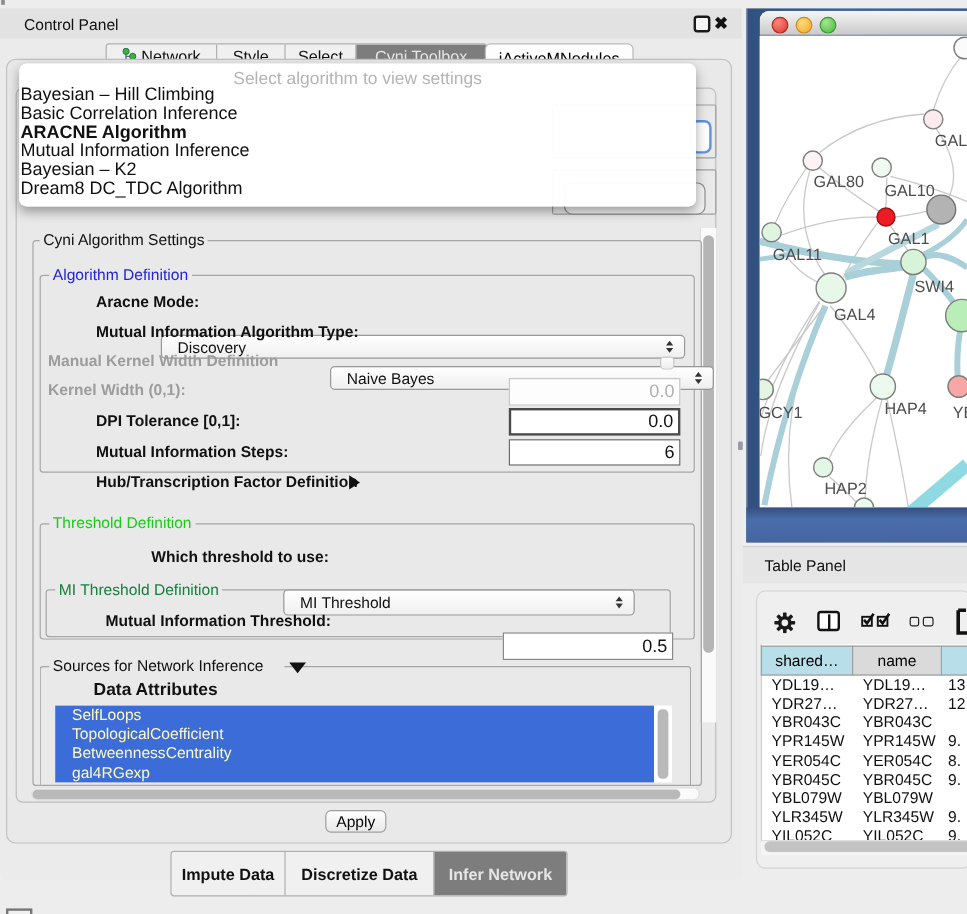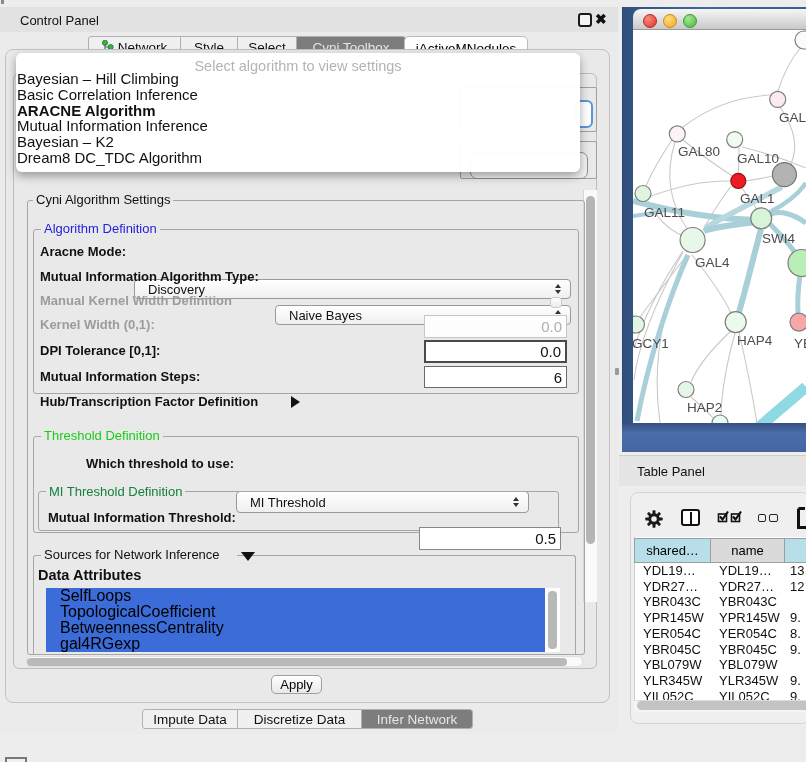--- a/index.html
+++ b/index.html
@@ -1,18 +1,18 @@
 <!DOCTYPE html>
 <html><head>
 <meta charset="utf-8">
 <style>
   html,body{margin:0;padding:0;}
   body{width:806px;height:762px;background:#ededed;font-family:"Liberation Sans",sans-serif;position:relative;overflow:hidden;}
   .abs{position:absolute;}
-  .lbl{position:absolute;font-size:13px;font-weight:bold;color:#111;white-space:nowrap;}
+  .lbl{position:absolute;font-size:13px;font-weight:bold;color:#111;white-space:nowrap;margin-left:40px;}
   .glbl{position:absolute;font-size:13px;font-weight:bold;color:#9c9c9c;white-space:nowrap;}
   .combo{position:absolute;background:linear-gradient(#ffffff,#efefef);border:1px solid #999;border-radius:4px;font-size:13px;color:#111;margin-top:37px;}
   .combo .tx{position:absolute;left:13px;top:0;bottom:0;display:flex;align-items:center;}
   .spin{position:absolute;right:9px;top:50%;transform:translateY(-50%);width:6px;height:10px;}
   .spin:before{content:"";position:absolute;left:0;top:0;border-left:3px solid transparent;border-right:3px solid transparent;border-bottom:4px solid #333;}
   .spin:after{content:"";position:absolute;left:0;bottom:0;border-left:3px solid transparent;border-right:3px solid transparent;border-top:4px solid #333;}
   .field{position:absolute;background:#fff;font-size:13px;text-align:right;padding-right:4px;box-sizing:border-box;display:flex;align-items:center;justify-content:flex-end;}
   .group{position:absolute;border:1px solid #a6a6a6;border-radius:3px;}
   .gtitle{position:absolute;font-size:13px;background:#e9e9e9;padding:0 3px;white-space:nowrap;line-height:13px;}
   .seg{position:absolute;display:flex;height:22px;border:1px solid #b0b0b0;border-radius:3px;overflow:hidden;background:#f0f0f0;box-sizing:border-box;}
@@ -78,21 +78,21 @@
 
 <div class="group" style="left:33px;top:229px;width:544px;height:163px;"></div>
 <div class="gtitle" style="left:41px;top:222px;color:#2222dd;">Algorithm Definition</div>
 
 <div class="lbl" style="left:40px;top:244px;">Aracne Mode:</div>
 <div class="combo" style="left:134px;top:242px;width:435px;height:18px;">
     <span class="tx">Discovery</span>
     <span class="spin"></span>
   </div>
 <div class="lbl" style="left:40px;top:269px;">Mutual Information Algorithm Type:</div>
-<div class="combo" style="left:275px;top:268px;width:294px;height:18px;">
+<div class="combo" style="left:275px;top:268px;width:294px;height:18px;padding-left:24px;">
     <span class="tx">Naive Bayes</span>
     <span class="spin"></span>
   </div>
 
 <div class="glbl" style="left:40px;top:293px;">Manual Kernel Width Definition</div>
 <div class="abs" style="left:550px;top:297px;width:10px;height:9px;border:1.5px solid #c9c9c9;border-radius:3.5px;background:linear-gradient(#fdfdfd,#ededed);"></div>
 
 <div class="glbl" style="left:40px;top:317px;">Kernel Width (0,1):</div>
 <div class="field" style="left:424px;top:315px;width:143px;height:23px;border:1px solid #c6c6c6;color:#b0b0b0;background:#fdfdfd;font-size:15px;">0.0</div>
 
@@ -117,28 +117,28 @@
 <div class="group" style="left:38px;top:491px;width:519px;height:38px;"></div>
 <div class="gtitle" style="left:46px;top:485px;color:#15803d;">MI Threshold Definition</div>
 <div class="lbl" style="left:48px;top:510px;">Mutual Information Threshold:</div>
 <div class="field" style="left:419px;top:527px;width:142px;height:23px;border:1.5px solid #888;color:#111;font-size:15px;">0.5</div>
 
 <div class="group" style="left:33px;top:555px;width:541px;height:99px;border-bottom:none;border-radius:3px 3px 0 0;"></div>
 <div class="gtitle" style="left:41px;top:548px;color:#111;">Sources for Network Inference&nbsp;&nbsp;&nbsp;&nbsp;</div>
 <div class="abs" style="left:241px;top:552px;width:0;height:0;border-left:7px solid transparent;border-right:7px solid transparent;border-top:9px solid #111;"></div>
 <div class="lbl" style="left:38px;top:567px;font-size:14.5px;">Data Attributes</div>
 <div class="abs" style="left:46px;top:588px;width:514px;height:64px;background:#fff;"></div>
-<div class="abs" style="left:46px;top:588px;width:499px;height:64px;background:#3c6cd7;color:#000000;font-size:16px;line-height:16px;padding-left:14px;box-sizing:border-box;">
+<div class="abs" style="left:46px;top:588px;width:499px;height:64px;background:#3c6cd7;color:#fef9c3;font-size:13px;line-height:16px;padding-left:14px;box-sizing:border-box;">
 SelfLoops<br>TopologicalCoefficient<br>BetweennessCentrality<br>gal4RGexp
 </div>
 <div class="abs" style="left:548px;top:591px;width:9px;height:58px;background:#b9b9b9;border-radius:4px;"></div>
 
 <div class="abs" style="left:271px;top:675px;width:51px;height:19px;border:1px solid #9f9f9f;border-radius:5px;background:linear-gradient(#ffffff,#e8e8e8);display:flex;align-items:center;justify-content:center;font-size:13px;box-sizing:border-box;">Apply</div>
 
-<div class="seg" style="left:142px;top:709px;height:20px;">
+<div class="seg" style="left:142px;top:709px;height:38px;font-weight:bold;">
   <div style="width:95px;">Impute Data</div>
   <div style="width:124px;">Discretize Data</div>
   <div class="sel" style="width:110px;">Infer Network</div>
 </div>
 
 <div class="abs" style="left:615px;top:368px;width:4px;height:7px;background:#9a9aa6;border-radius:1px;"></div>
 
 <div class="abs" style="left:5px;top:757px;width:18px;height:12px;border:2px solid #777;background:#f0f0f0;"></div>
 
 <div class="abs" style="left:622px;top:7px;width:184px;height:445px;background:linear-gradient(90deg,#31507e,#44659f 45%,#3c5b96);border-left:1px solid #2c4774;box-sizing:border-box;"></div>

